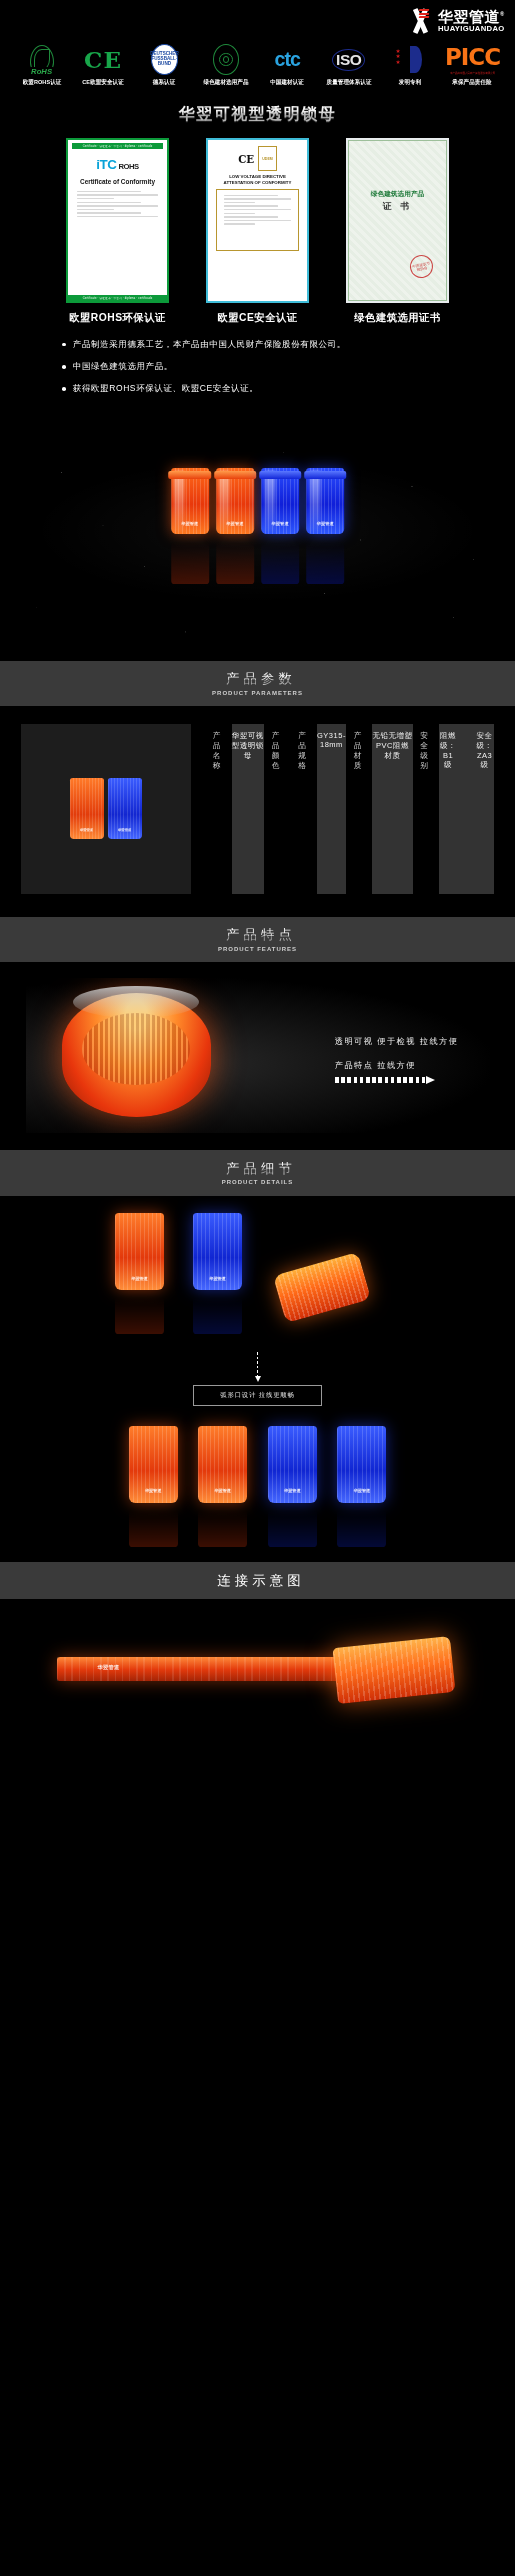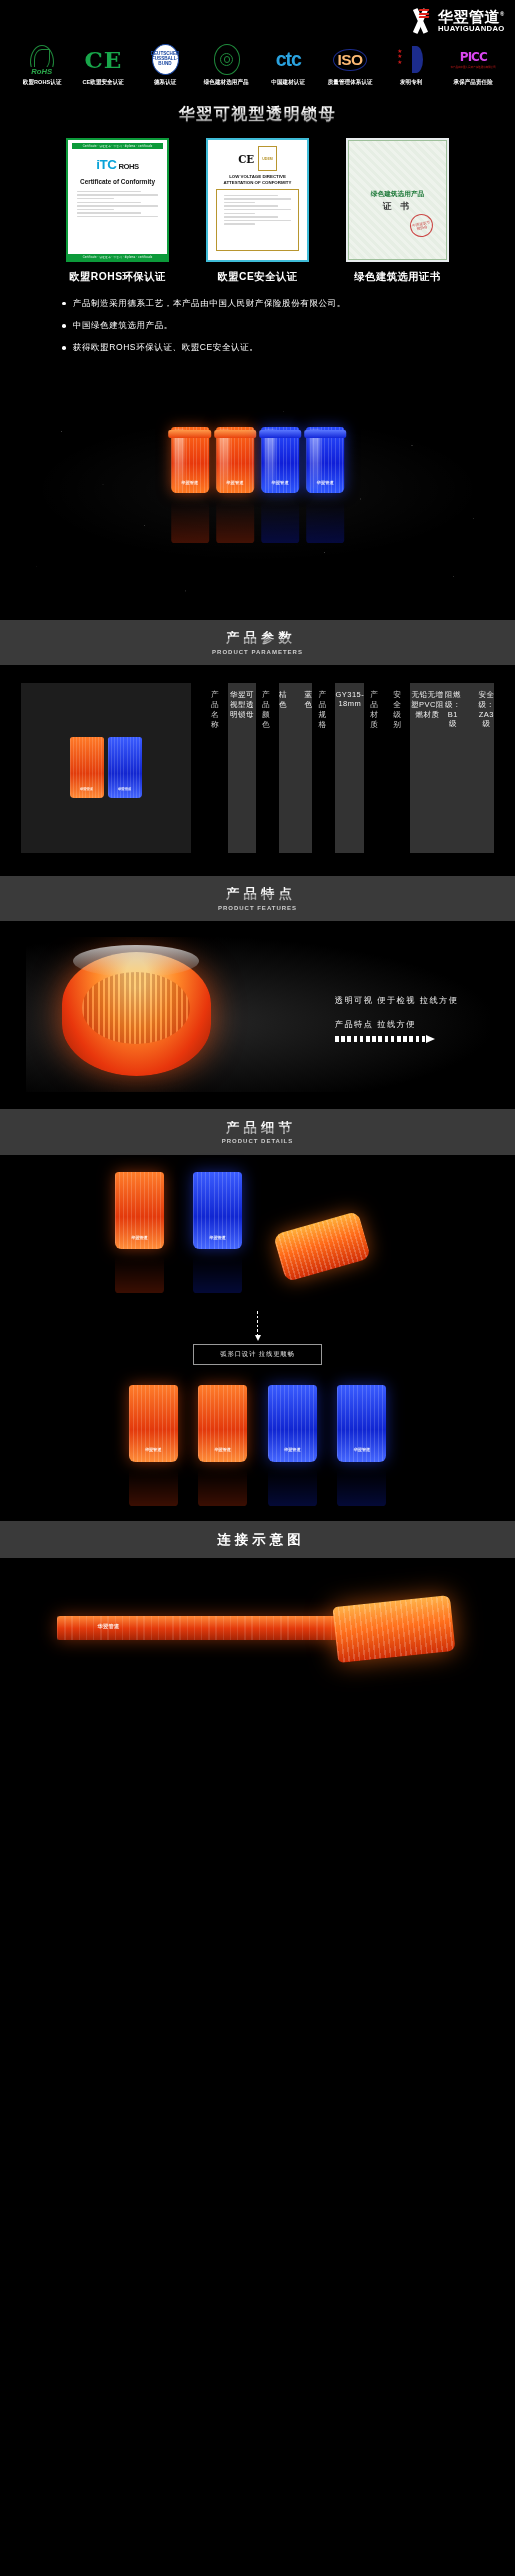--- a/index.html
+++ b/index.html
@@ -84,52 +84,52 @@
   }
   .g-green-oval i {
     display: block; width: 13.4px; height: 13.4px; border: 1.5px solid #1f8a3c;
     border-radius: 50%; position: relative;
   }
   .g-green-oval i::after {
     content: ""; position: absolute; inset: 2.6px; border: 1px solid #1f8a3c; border-radius: 50%;
   }
   .g-ctc { color: #2aa3e0; font-size: 19.6px; font-weight: bold; letter-spacing: -1px; }
   .g-iso {
-    color: #fdba74; font-size: 15.5px; font-weight: bold; letter-spacing: -0.5px;
+    color: #e5e5e5; font-size: 15.5px; font-weight: bold; letter-spacing: -0.5px;
     border: 1px solid #1c2c8c; border-radius: 50%; padding: 1px 3.1px; background: transparent;
   }
   .g-patent { position: relative; width: 31px; height: 29px; }
   .g-patent .blade {
     position: absolute; right: 4.1px; top: 1px; width: 11.3px; height: 27px;
     background: #1c2c8c; border-radius: 0 60% 60% 0 / 0 50% 50% 0;
   }
   .g-patent .blade2 {
     position: absolute; right: 10.3px; top: 2.1px; width: 3.1px; height: 26px;
     background: #d01b1b; transform: skewX(-8deg);
   }
   .g-patent .stars { position: absolute; left: 1px; top: 4.1px; color: #d01b1b; font-size: 5.7px; line-height: 5.2px; }
-  .g-picc { color: #d946ef; font-size: 12px; font-weight: bold; letter-spacing: -1px; font-family: "DejaVu Sans", sans-serif; }
+  .g-picc { color: #f97316; font-size: 23px; font-weight: bold; letter-spacing: -1px; font-family: "DejaVu Sans", sans-serif; }
   .g-picc-sub { color: #d01b1b; font-size: 2.8px; display: block; letter-spacing: 0; margin-top: 1px; transform: scaleX(0.9); }
 
   
   .hero-title {
     text-align: center; padding: 9.3px 0 7.2px 0;
     font-size: 16px; font-weight: bold; letter-spacing: 1.5px;
     background: linear-gradient(180deg,#ffffff 0%,#f2f2f2 45%,#9a9a9a 55%,#d8d8d8 100%);
     -webkit-background-clip: text; background-clip: text; color: transparent;
     text-shadow: 0 0.5px 0 rgba(255,255,255,0.15);
   }
 
   
   .cert-row {
     display: flex; justify-content: center; gap: 37px; padding: 6.2px 0 3.1px 0;
   }
   .cert-card { width: 103px; text-align: center; }
   .cert-doc {
-    width: 103px; height: 124px; position: relative; overflow: hidden;
+    width: 103px; height: 165px; position: relative; overflow: hidden;
     display: flex; align-items: center; justify-content: center; flex-direction: column;
   }
   .cert-doc.rohs { background: #0c9a3a; padding: 2.1px; }
   .cert-doc.ce   { background: #3fbcd8; padding: 2.1px; }
   .cert-doc.green{ background: #e8ecee; padding: 2.1px; }
   .doc-inner {
     width: 100%; height: 100%; background: #fff; position: relative;
     display: flex; flex-direction: column; align-items: center;
     padding: 3.1px 4.1px; overflow: hidden;
   }
@@ -239,21 +239,21 @@
     border-radius: 3.1px 3.1px 5.2px 5.2px;
   }
   .nut.orange .reflect { background: linear-gradient(180deg,#e8380b,rgba(0,0,0,0) 85%); }
   .nut.blue .reflect { background: linear-gradient(180deg,#0f1fd8,rgba(0,0,0,0) 85%); }
 
   
   .sec-head {
     background: #3a3a3a; text-align: center; padding: 11.3px 0 10.3px 0;
   }
   .sec-cn {
-    font-size: 13.4px; font-weight: bold; letter-spacing: 4.1px; line-height: 1.1;
+    font-size: 13.4px; font-weight: normal; letter-spacing: 4.1px; line-height: 1.1;
     background: linear-gradient(180deg,#ffffff 0%,#f0f0f0 48%,#8e8e8e 56%,#d2d2d2 100%);
     -webkit-background-clip: text; background-clip: text; color: transparent; padding-left: 7px;
   }
   .sec-en {
     color: #cfcfcf; font-size: 6px; letter-spacing: 1px; margin-top: 3.1px; font-weight: bold;
   }
   .sec-head.plain .sec-cn { color: #fff; background: none; -webkit-text-fill-color: #fff; }
 
   
   .params-wrap { display: flex; padding: 17.5px 20.6px 23px 20.6px; gap: 14.4px; background: #000; }
@@ -604,32 +604,28 @@
         <div class="ribs"></div>
         <div class="lbl">华翌管道</div>
       </div>
     </div>
 
     <div class="params-table">
       <div class="p-row p-key">产 品 名 称</div>
       <div class="p-row p-val">华翌可视型透明锁母</div>
 
       <div class="p-row p-key">产 品 颜 色</div>
-      <div class="p-row p-val two">
-        <span>桔色</span>
-        <span>蓝色</span>
-      </div>
 
       <div class="p-row p-key">产 品 规 格</div>
       <div class="p-row p-val">GY315-18mm</div>
 
       <div class="p-row p-key">产 品 材 质</div>
+      <div class="p-row p-val">无铅无增塑PVC阻燃材质</div>
+
       <div class="p-row p-key">安 全 级 别</div>
-
-      <div class="p-row p-val">无铅无增塑PVC阻燃材质</div>
       <div class="p-row p-val two">
         <span>阻燃级：B1级</span>
         <span>安全级：ZA3级</span>
       </div>
     </div>
   </div>
 
   <div class="sec-head">
     <div class="sec-cn">产品特点</div>
     <div class="sec-en">PRODUCT FEATURES</div>

